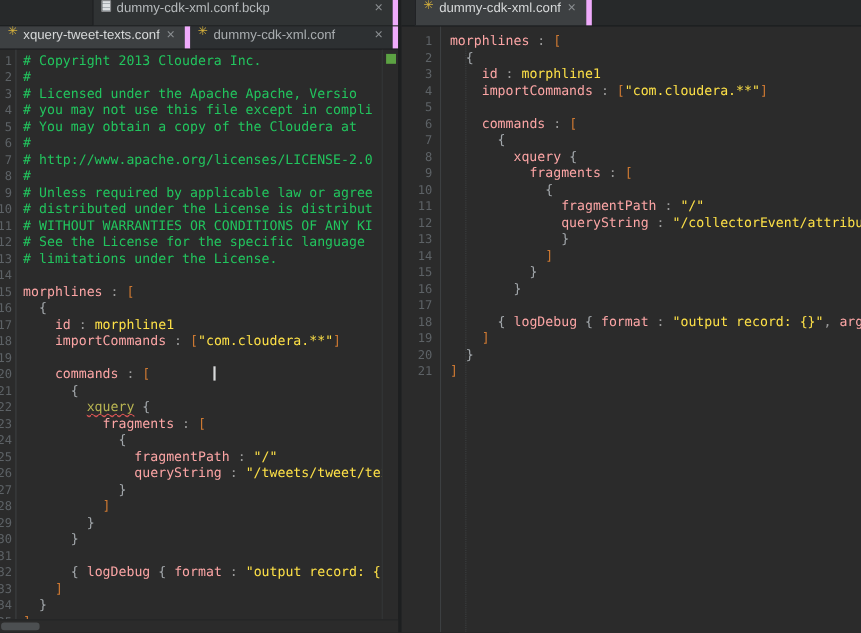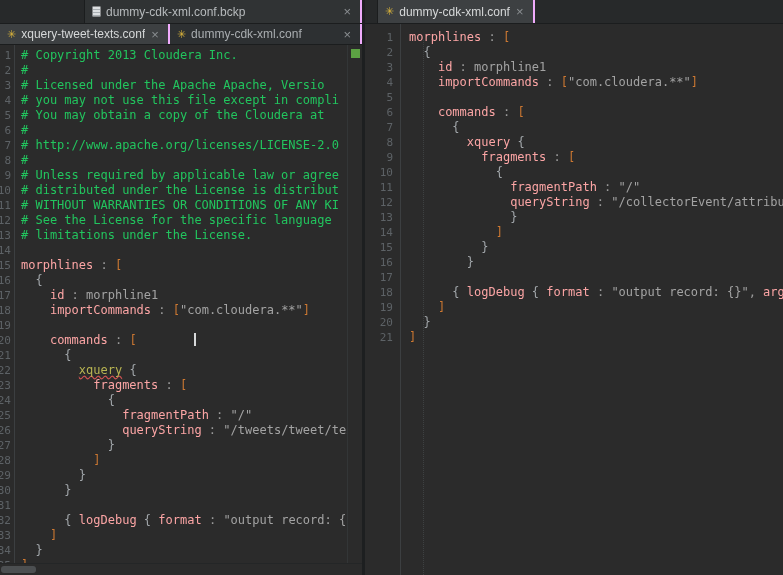--- a/index.html
+++ b/index.html
@@ -8,21 +8,21 @@
        font-family:"Liberation Sans",sans-serif}
   .pane{display:flex;flex-direction:column;min-width:0}
   .pane.left{width:362px;flex:none}
   .pane.right{flex:1}
   .divider{width:3px;background:#1d1f20;flex:none}
 
   
   .tabbar{display:flex;background:#27292a;border-bottom:1px solid #1b1d1e;flex:none;align-items:stretch}
   .bar-top{height:24px}
   .bar-second{height:21px}
-  .tab{display:flex;align-items:center;padding:0 7px;background:#2d3032;border-right:2px solid #f0abfc;
+  .tab{display:flex;align-items:flex-start;padding:0 7px;background:#2d3032;border-right:5px solid #f0abfc;
        color:#a9adb0;font-size:12px;cursor:default;white-space:nowrap}
   .tab.active{background:#3d4042;color:#d6d8d9}
   .tab.grow{flex:1;min-width:0}
   .tab-backup{flex:1;margin-left:84px;background:#303334;color:#b6babc;border-left:1px solid #1b1d1e}
   .pane.right .tab{margin-left:12px;border-left:1px solid #1b1d1e}
   .tab-label{margin:0 4px 0 5px;overflow:hidden}
   .tab-close{color:#8a8e91;font-size:13px;line-height:1;padding:0 2px}
   .tab-close.right{margin-left:auto}
   .sun-icon{color:#d8b23c;font-size:11px;line-height:1;flex:none}
   .doc-icon{width:9px;height:11px;flex:none;border:1px solid #87898b;border-radius:1px;
@@ -37,21 +37,21 @@
   .right-g .lnum{padding-right:7px}
   .pad3 .gutter-inner,.pad3 .code-lines{padding-top:3px}
   .pad6 .gutter-inner,.pad6 .code-lines{padding-top:6px}
   .code{flex:1;min-width:0;overflow:hidden;position:relative;
         font:12px/15px "DejaVu Sans Mono",monospace;color:#a9b7c6}
   .code-lines{padding-left:6px;position:relative}
   .pane.right .code-lines{padding-left:8px}
   .code-line{height:15px;white-space:pre}
   .tok-comment{color:#22c55e}
   .tok-key{color:#fca5a5}
-  .tok-string{color:#a3a3a3}
+  .tok-string{color:#fde047}
   .tok-punct{color:#9b9b9b}
   .tok-bracket{color:#cc7832}
   .tok-brace{color:#a2a7ab}
   .tok-plain{color:#a9b7c6}
   .tok-error{color:#b8b452;text-decoration-line:underline;text-decoration-style:wavy;
              text-decoration-color:#d25252;text-decoration-skip-ink:none}
   .caret{display:inline-block;width:2px;height:13px;background:#d7d9da;vertical-align:middle;margin-top:-2px}
 
   .stripe{width:15px;flex:none;border-left:1px solid #333637;position:relative;background:#2b2b2b}
   .marker-ok{position:absolute;top:4px;left:3px;width:9px;height:9px;background:#5ca243}

